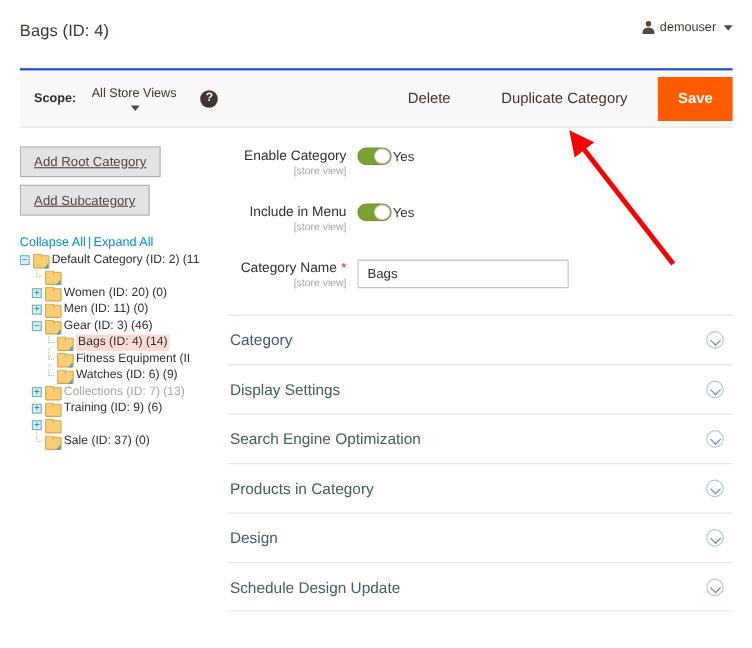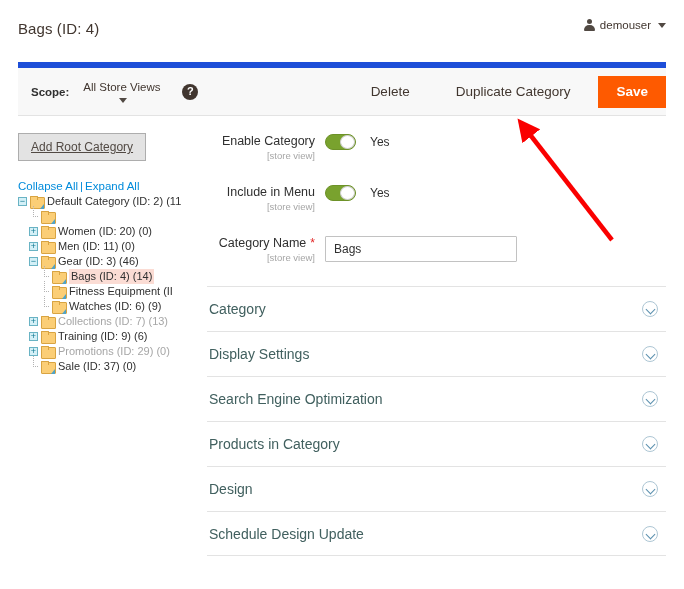--- a/index.html
+++ b/index.html
@@ -61,21 +61,21 @@
     border-right:4px solid transparent;
     border-top:5px solid #514943;
     display:inline-block;
     margin-left:2px;
   }
 
   
   .action-bar {
     margin: 0 18px;
     background: #f8f8f8;
-    border-top: 6px solid #1d4ed8;
+    border-top: 2px solid #1d4ed8;
     border-bottom: 1px solid #e3e3e3;
     height: 54px;
     display: flex;
     align-items: center;
     padding: 0 0 0 13px;
   }
   .scope-label {
     font-size: 11.5px;
     font-weight: bold;
     color: #303030;
@@ -114,21 +114,21 @@
   }
   .btn-delete { margin-right: 26px; }
   .btn-duplicate { margin-right: 18px; }
   .btn-save {
     background: #fe5a00;
     color: #fff;
     border: none;
     font-size: 13.5px;
     font-weight: bold;
     padding: 0 18px;
-    height: 32px;
+    height: 40px;
     cursor: pointer;
     font-family: inherit;
     margin-right: 0;
   }
 
   
   .body-wrap {
     display: flex;
     padding: 0 18px;
     margin-top: 17px;
@@ -297,21 +297,21 @@
   .toggle .knob {
     position:absolute; top:0px; right:0px;
     width:15px; height:14px;
     border-radius:50%;
     background:#fff;
     border:1px solid #cfcfcf;
   }
   .toggle-text {
     font-size: 12px;
     color: #303030;
-    margin-left: 14px;
+    margin-left: 1px;
   }
 
   .text-input {
     width: 192px;
     height: 26px;
     border: 1px solid #c2c2c2;
     background: #fff;
     font-size: 12px;
     color: #303030;
     padding: 0 8px;
@@ -393,20 +393,21 @@
 
     <button class="btn-link btn-delete">Delete</button>
     <button class="btn-link btn-duplicate">Duplicate Category</button>
     <button class="btn-save">Save</button>
   </div>
 
   <div class="body-wrap">
 
     <div class="col-tree">
       <button class="tree-btn">Add Root Category</button>
+      <button class="tree-btn">Add Subcategory</button>
 
       <div class="tree-links">
         <a>Collapse All</a><span class="sep">|</span><a>Expand All</a>
       </div>
 
       <div class="tree">
         <ul id="tree-list">
             <li>
               <div class="tnode">
                 <span class="expander">−</span>
@@ -495,21 +496,20 @@
                 <span class="expander">+</span>
                 <span class="folder-icon"></span>
                 <span class="tlabel">Training (ID: 9) (6)</span>
               </div>
             </li>
             <li>
               <div class="tnode">
                 <span class="indent" style="width: 11px;"></span>
                 <span class="expander">+</span>
                 <span class="folder-icon"></span>
-                <span class="tlabel disabled">Promotions (ID: 29) (0)</span>
               </div>
             </li>
             <li>
               <div class="tnode">
                 <span class="indent" style="width: 11px;"></span>
                 <span class="elbow"></span>
                 <span class="folder-icon has-arrow">
                   <span class="arrow-badge"></span>
                 </span>
                 <span class="tlabel">Sale (ID: 37) (0)</span>

